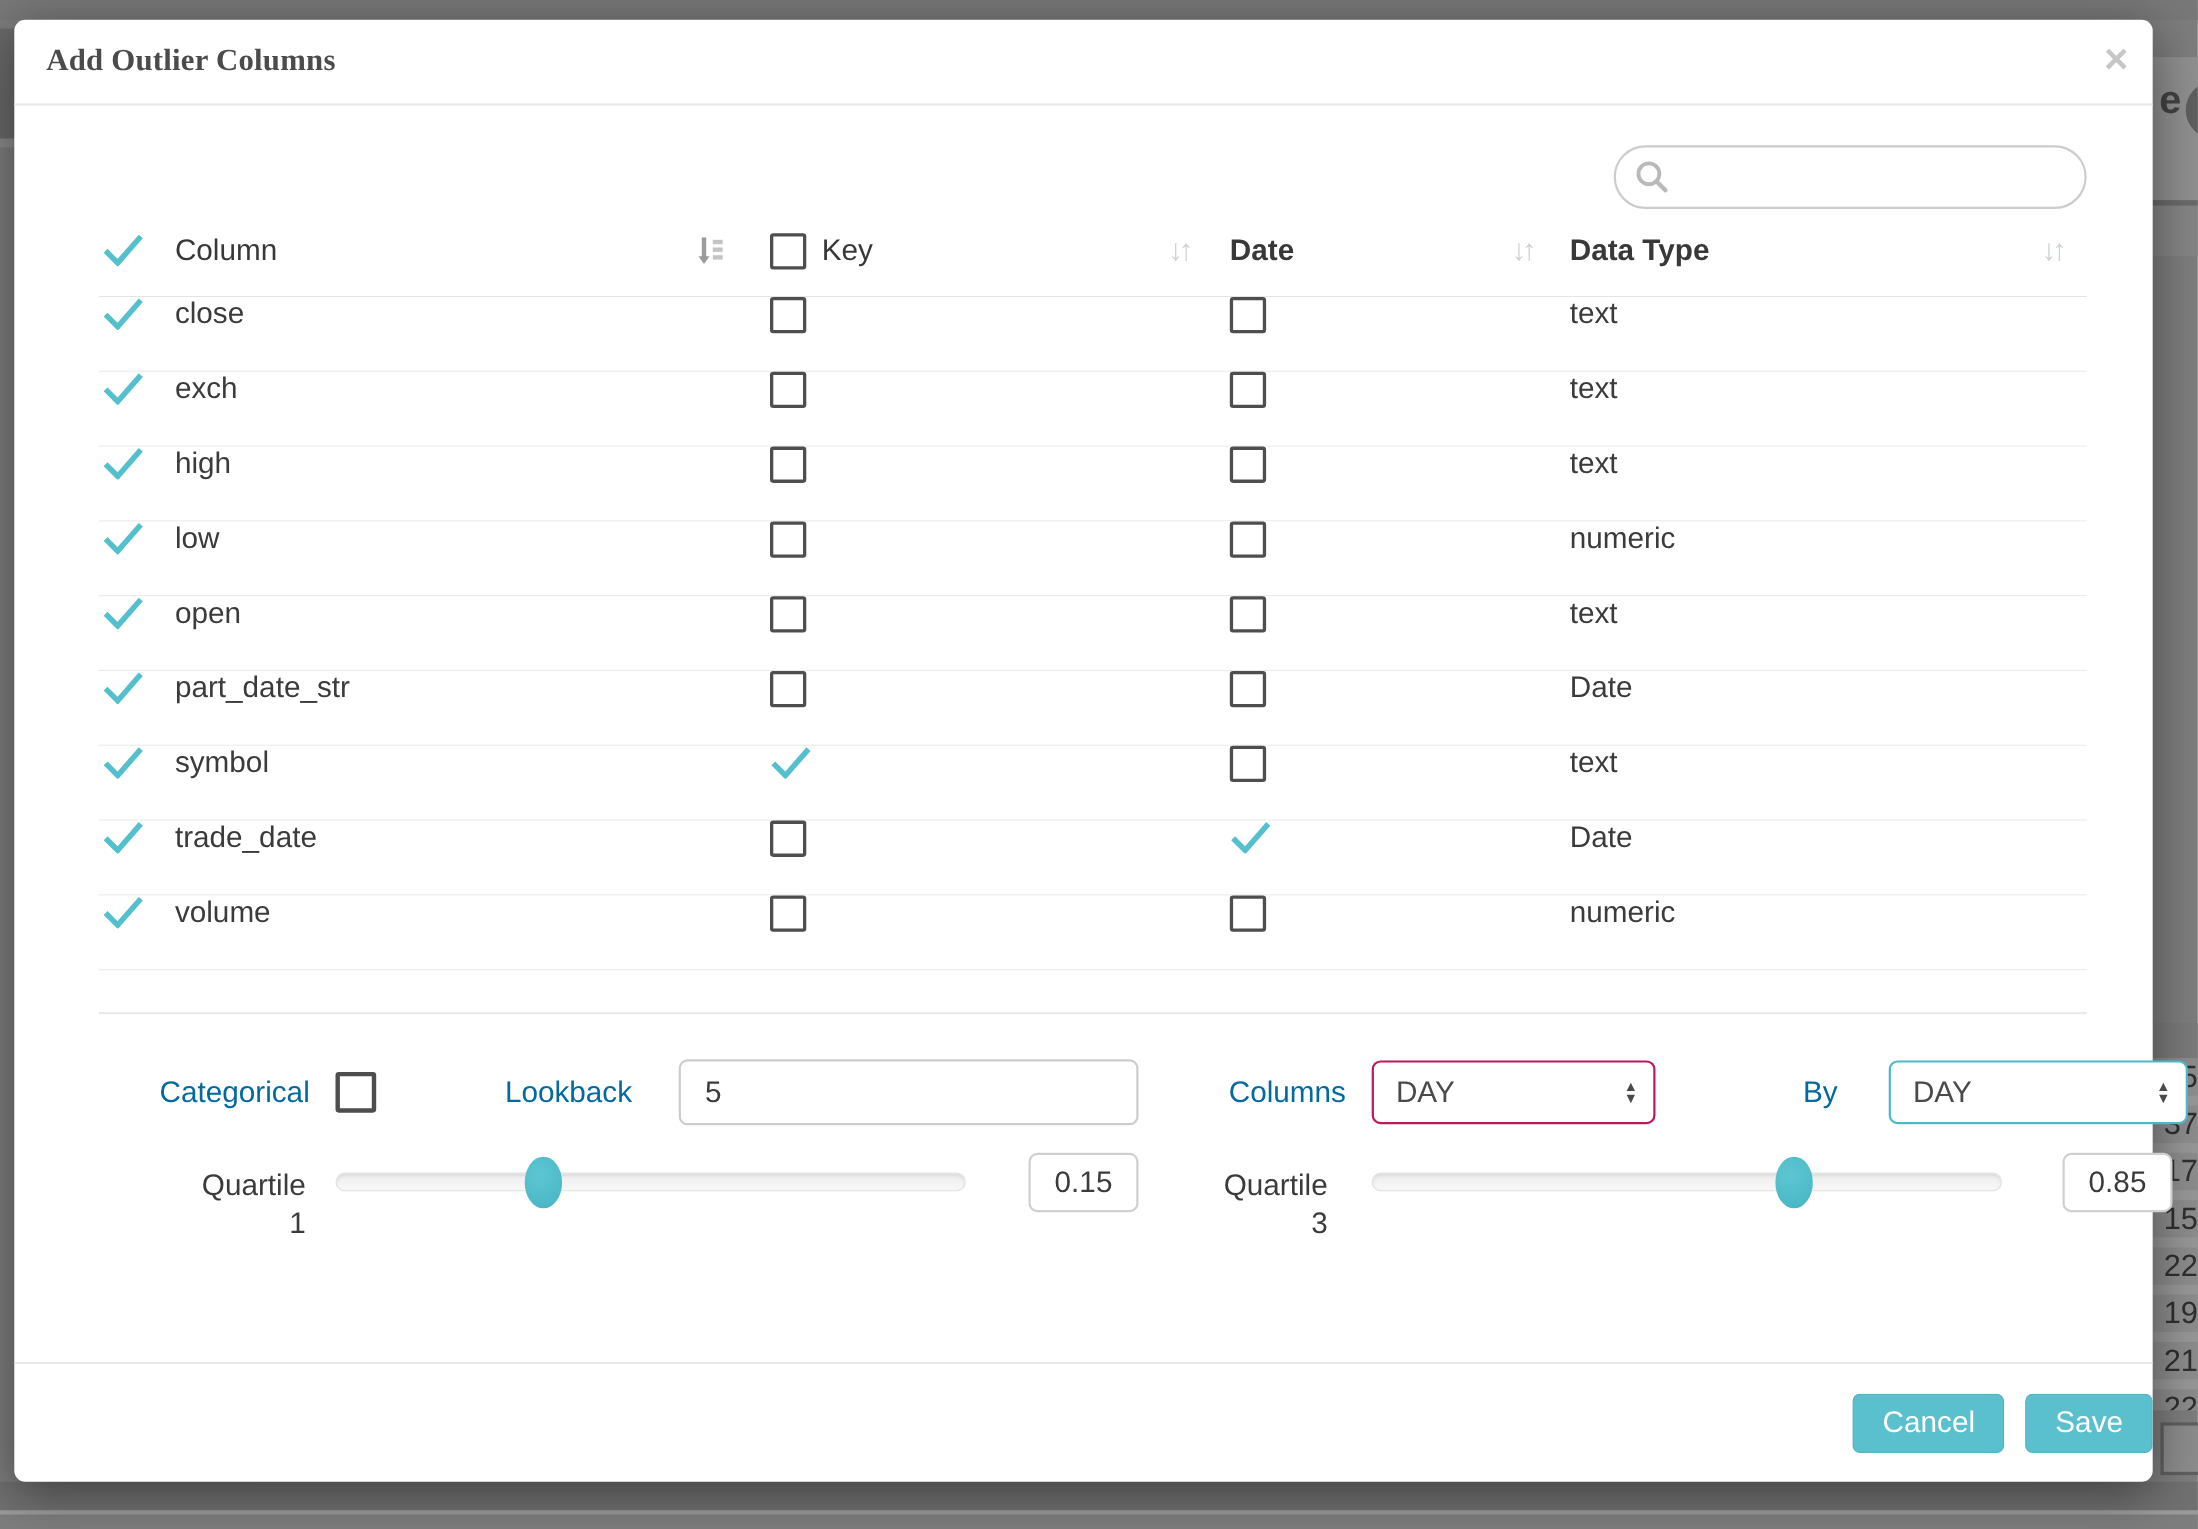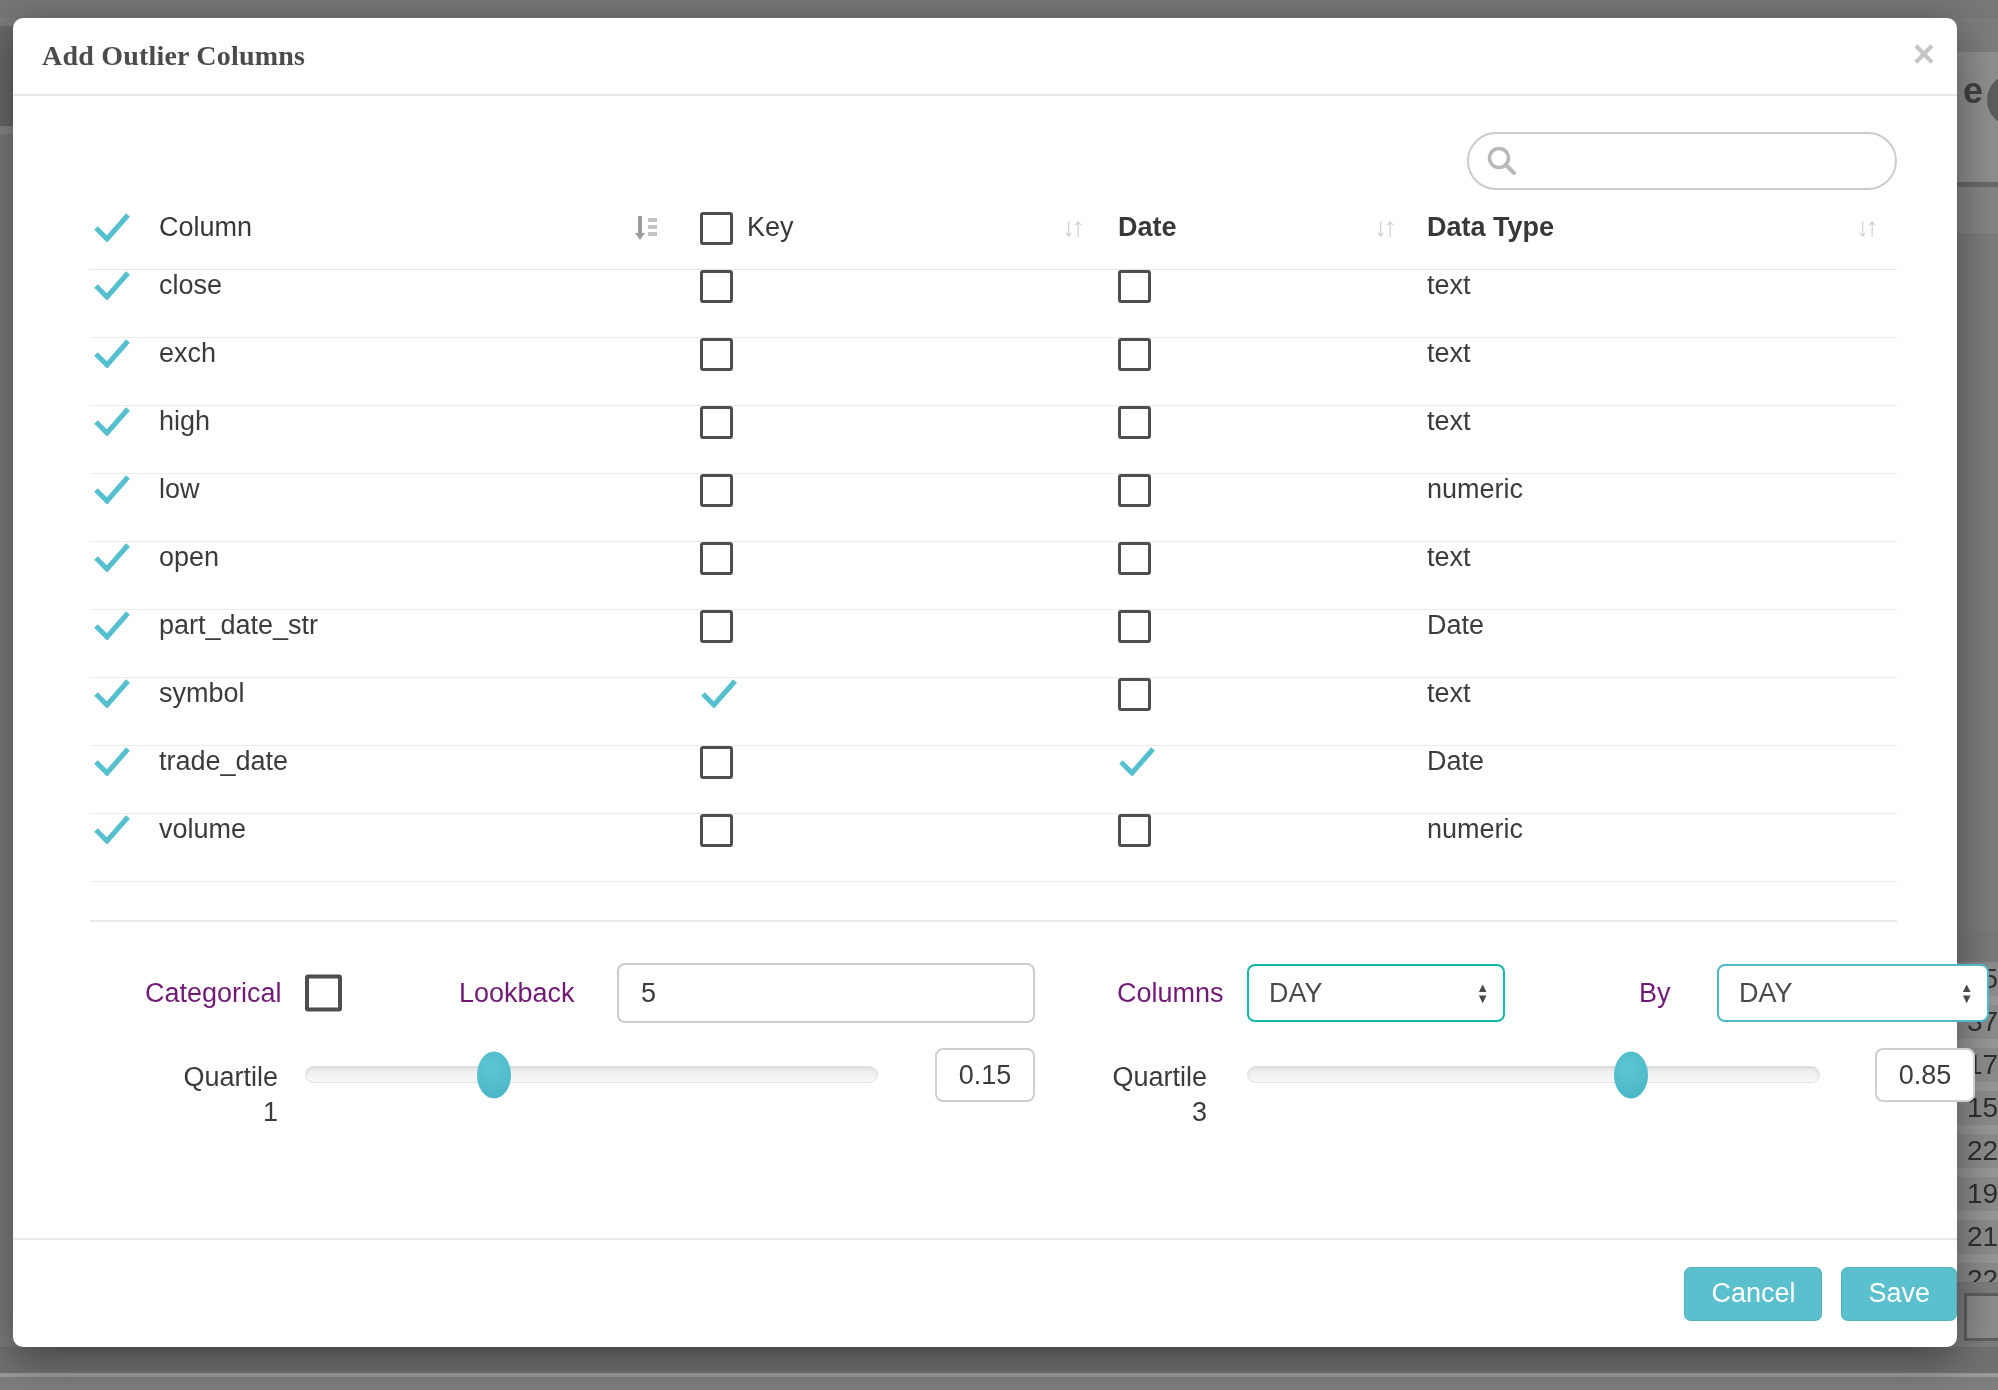--- a/index.html
+++ b/index.html
@@ -85,28 +85,28 @@
   }
   .check-icon { flex:0 0 auto; }
 
   .summary { margin-top:18px; font-size:25px; color:#6b6b6b; }
   .section-divider { border:none; border-top:2px solid #e9e9e9; margin-top:38px; }
 
   
   .controls-row1 { position:relative; height:62px; margin-top:40px; }
   .controls-row2 { position:relative; height:92px; margin-top:24px; }
   .ctl { position:absolute; top:50%; transform:translateY(-50%); }
-  .ctl-label { font-size:27px; color:#701a75; white-space:nowrap; }
+  .ctl-label { font-size:27px; color:#0369a1; white-space:nowrap; }
   .big-cbox { width:37px; height:37px; border:4px solid #4e4e4e; border-radius:3px; background:#fff; cursor:pointer; }
   .text-input {
     border:2px solid #cccccc; border-radius:8px; height:60px; font-size:27px;
     color:#3b3b3b; padding-left:22px; outline:none; font-family:inherit; background:#fff;
   }
   .select-box {
-    border:2px solid #14b8a6; border-radius:8px; height:58px; background:#fff;
+    border:2px solid #be185d; border-radius:8px; height:58px; background:#fff;
     display:flex; align-items:center; padding:0 14px 0 20px; cursor:pointer;
   }
   .select-box.focused { border-color:#4db8c8; }
   .select-box .sel-value { font-size:27px; color:#4a4a4a; flex:1; }
   .sel-arrows { display:flex; flex-direction:column; line-height:11px; font-size:13px; color:#4a4a4a; }
 
   .q-label { font-size:27px; color:#3b3b3b; text-align:right; line-height:1.3; }
   .slider-track {
     position:absolute; height:17px; border-radius:9px;
     background:linear-gradient(#ededed,#f8f8f8);

